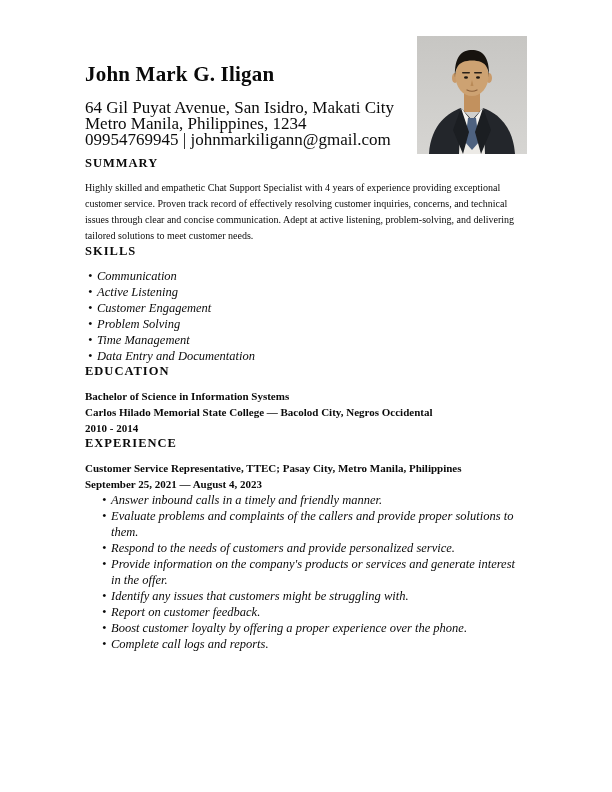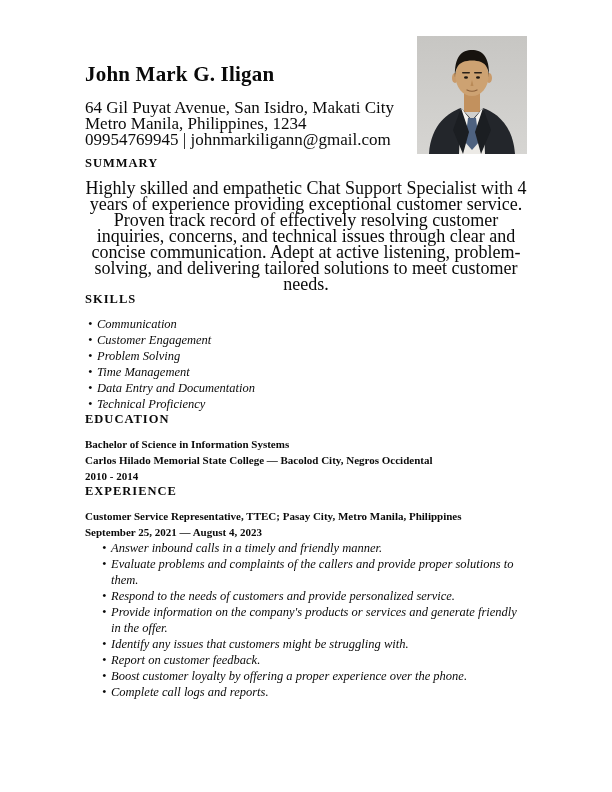--- a/index.html
+++ b/index.html
@@ -20,21 +20,21 @@
   .photo { width: 110px; height: 118px; flex: 0 0 auto; overflow: hidden; }
   .photo svg { display: block; width: 110px; height: 118px; }
 
   .section-heading {
     font-size: 12.5px;
     font-weight: 700;
     letter-spacing: 1px;
     margin-bottom: 9px;
   }
   .header + .section { margin-top: 2px; }
-  .body-text { font-size: 18px; line-height: 16px; text-align: center; }
+  .body-text { font-size: 10px; line-height: 16px; }
 
   ul.bullet-list { list-style: none; font-style: italic; }
   ul.bullet-list li {
     font-size: 12.5px;
     line-height: 16px;
     position: relative;
     padding-left: 12px;
   }
   ul.bullet-list li::before { content: "\2022"; position: absolute; left: 3px; }
   ul.exp-list { margin-left: 14px; }
@@ -98,44 +98,44 @@
 
   <section class="section">
     <h2 class="section-heading">SUMMARY</h2>
     <p class="body-text">Highly skilled and empathetic Chat Support Specialist with 4 years of experience providing exceptional customer service. Proven track record of effectively resolving customer inquiries, concerns, and technical issues through clear and concise communication. Adept at active listening, problem-solving, and delivering tailored solutions to meet customer needs.</p>
   </section>
 
   <section class="section">
     <h2 class="section-heading">SKILLS</h2>
     <ul class="bullet-list">
       <li>Communication</li>
+      <li>Active Listening</li>
       <li>Customer Engagement</li>
       <li>Problem Solving</li>
       <li>Time Management</li>
       <li>Data Entry and Documentation</li>
-      <li>Technical Proficiency</li>
     </ul>
   </section>
 
   <section class="section">
     <h2 class="section-heading">EDUCATION</h2>
     <div class="bold-line">Bachelor of Science in Information Systems</div>
     <div class="bold-line">Carlos Hilado Memorial State College — Bacolod City, Negros Occidental</div>
     <div class="bold-line">2010 - 2014</div>
   </section>
 
   <section class="section">
     <h2 class="section-heading">EXPERIENCE</h2>
     <div class="bold-line">Customer Service Representative, TTEC; Pasay City, Metro Manila, Philippines</div>
     <div class="bold-line">September 25, 2021 — August 4, 2023</div>
     <ul class="bullet-list exp-list">
       <li>Answer inbound calls in a timely and friendly manner.</li>
       <li>Evaluate problems and complaints of the callers and provide proper solutions to them.</li>
       <li>Respond to the needs of customers and provide personalized service.</li>
-      <li>Provide information on the company's products or services and generate friendly in the offer.</li>
+      <li>Provide information on the company's products or services and generate interest in the offer.</li>
       <li>Identify any issues that customers might be struggling with.</li>
       <li>Report on customer feedback.</li>
       <li>Boost customer loyalty by offering a proper experience over the phone.</li>
       <li>Complete call logs and reports.</li>
     </ul>
   </section>
 
 </div>
 
 </body></html>

